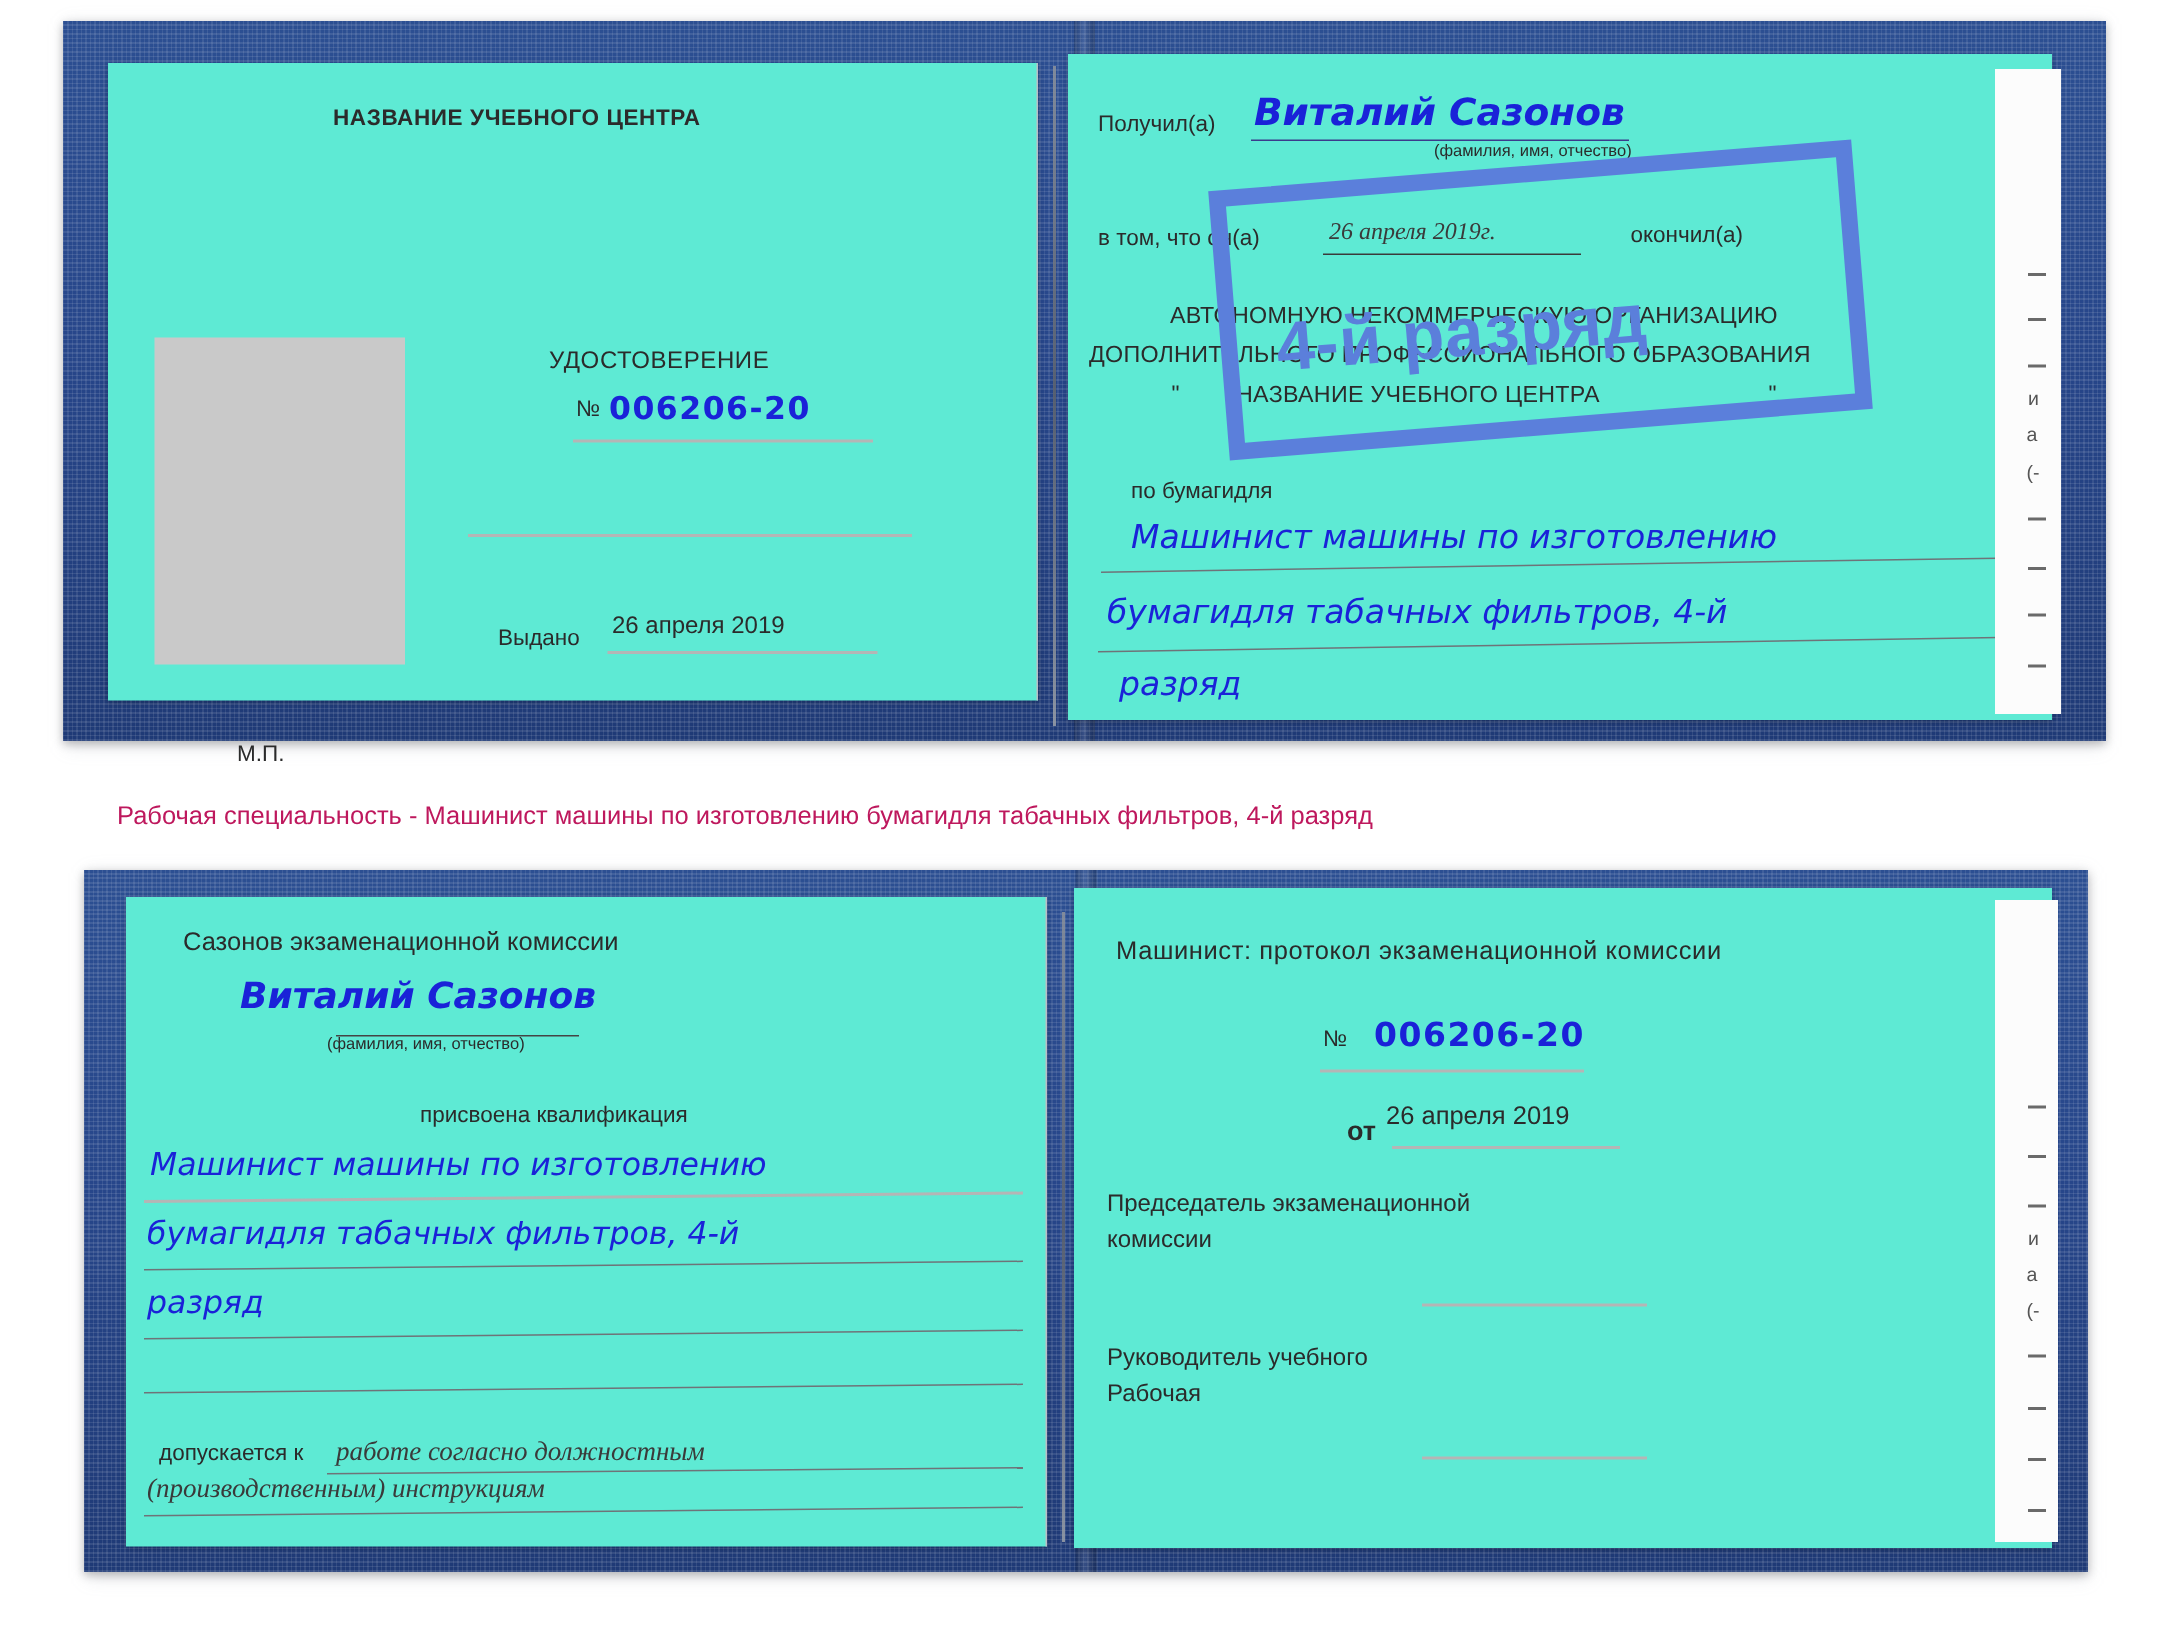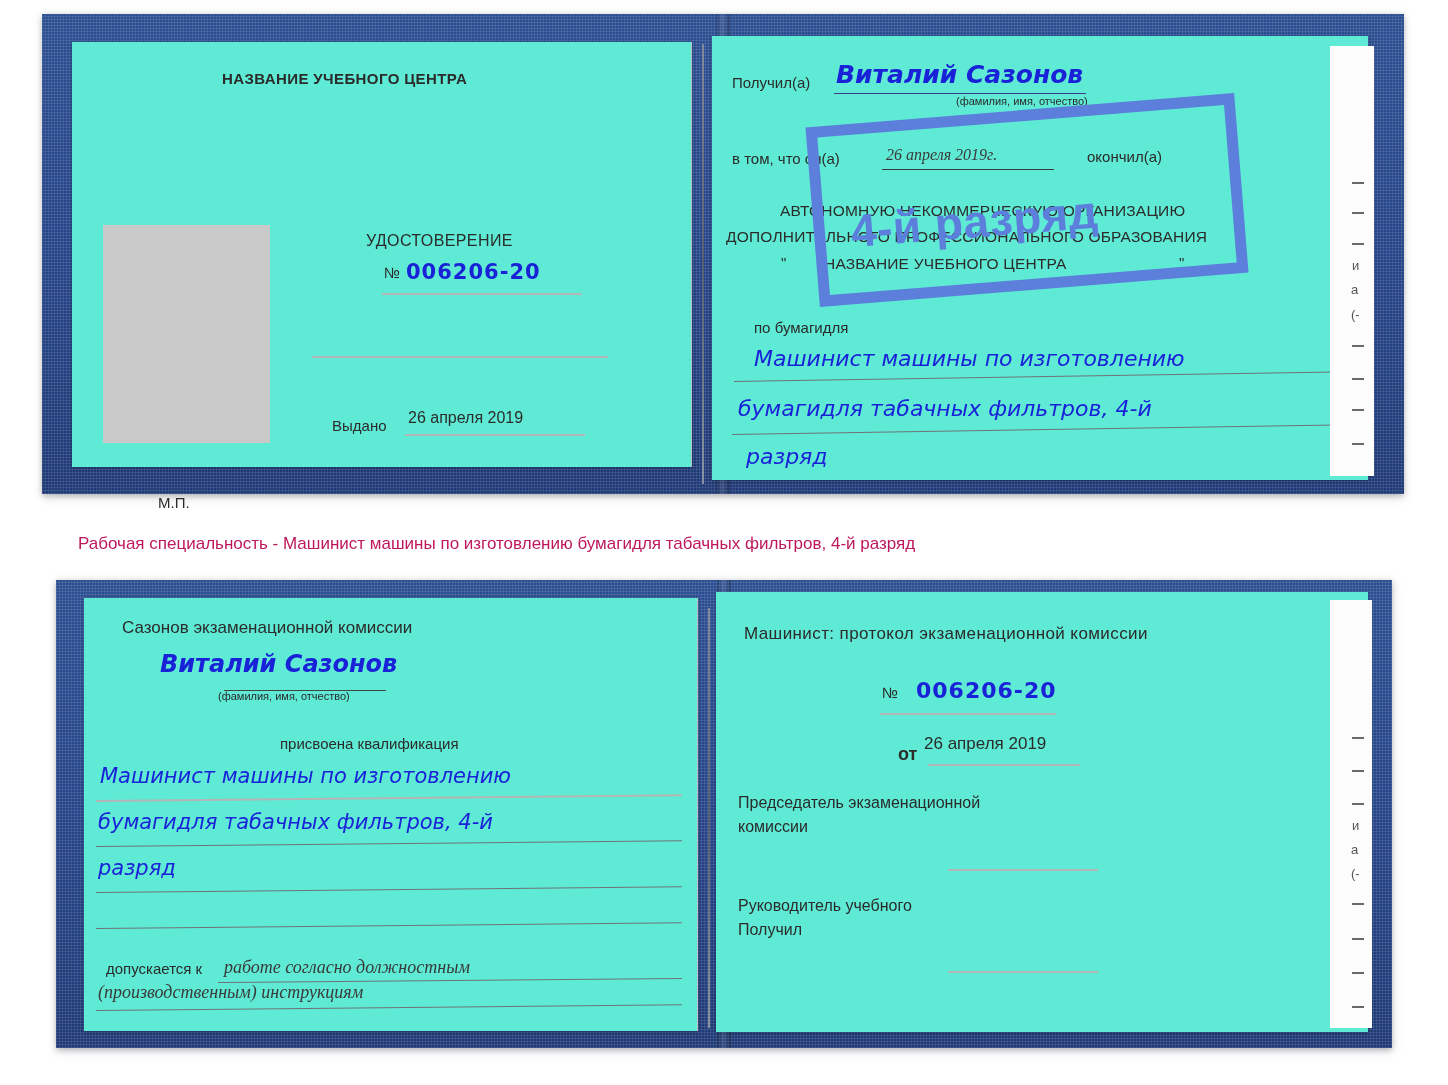--- a/index.html
+++ b/index.html
@@ -214,21 +214,21 @@
 
       <div class="t" style="left:182px; top:152px; font-size:18px;font-weight:bold;">от</div>
       <div class="t" style="left:208px; top:142px; font-size:17px;">26 апреля 2019</div>
       <div class="rule" style="left:212px; top:172px; width:152px;"></div>
 
       <div class="t" style="left:22px; top:202px; font-size:16px;">Председатель экзаменационной</div>
       <div class="t" style="left:22px; top:226px; font-size:16px;">комиссии</div>
       <div class="rule" style="left:232px; top:277px; width:150px;"></div>
 
       <div class="t" style="left:22px; top:305px; font-size:16px;">Руководитель учебного</div>
-      <div class="t" style="left:22px; top:329px; font-size:16px;">Получил</div>
+      <div class="t" style="left:22px; top:329px; font-size:16px;">Рабочая</div>
       <div class="rule" style="left:232px; top:379px; width:150px;"></div>
     </div>
   </div>
 
   <div class="edge-strip" style="left:1330px; top:600px; width:42px; height:428px;"></div>
   <div class="edge-dash" style="left:1352px; top:737px;"></div>
   <div class="edge-dash" style="left:1352px; top:770px;"></div>
   <div class="edge-dash" style="left:1352px; top:803px;"></div>
   <div class="edge-mark" style="left:1352px; top:818px;">и</div>
   <div class="edge-mark" style="left:1351px; top:842px;">а</div>

